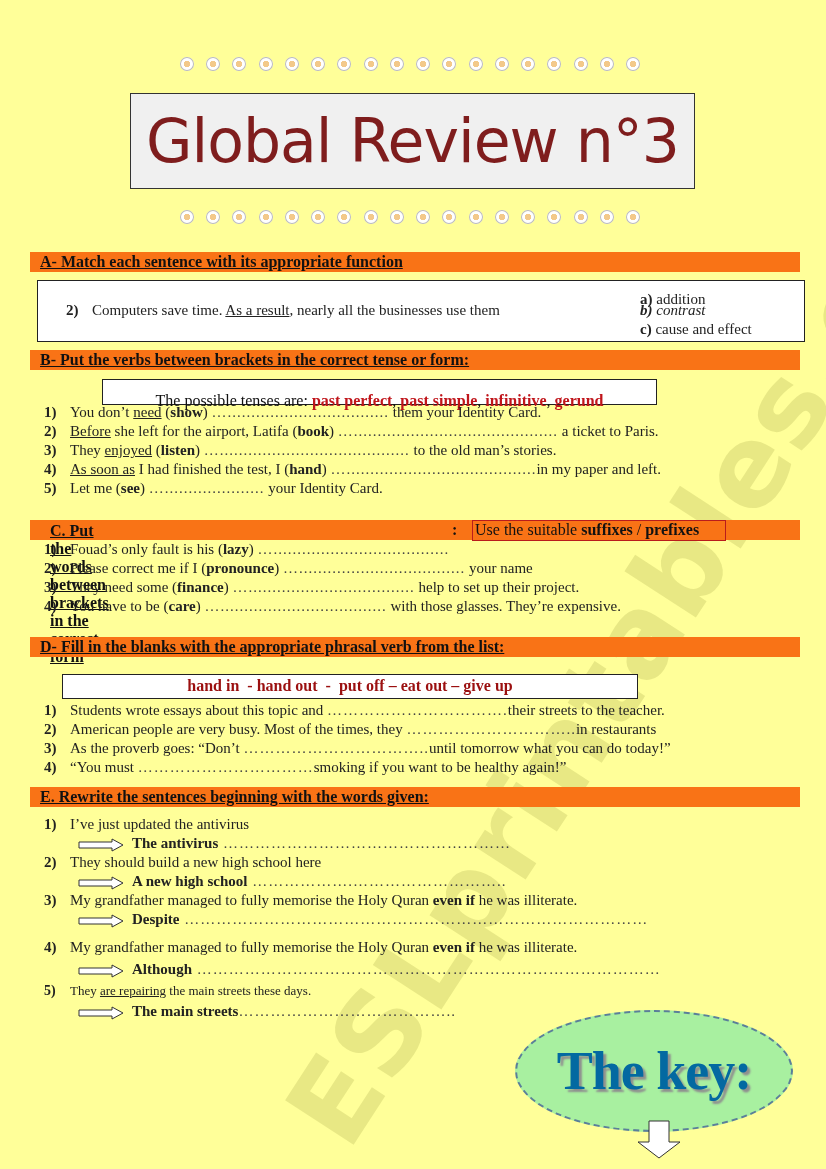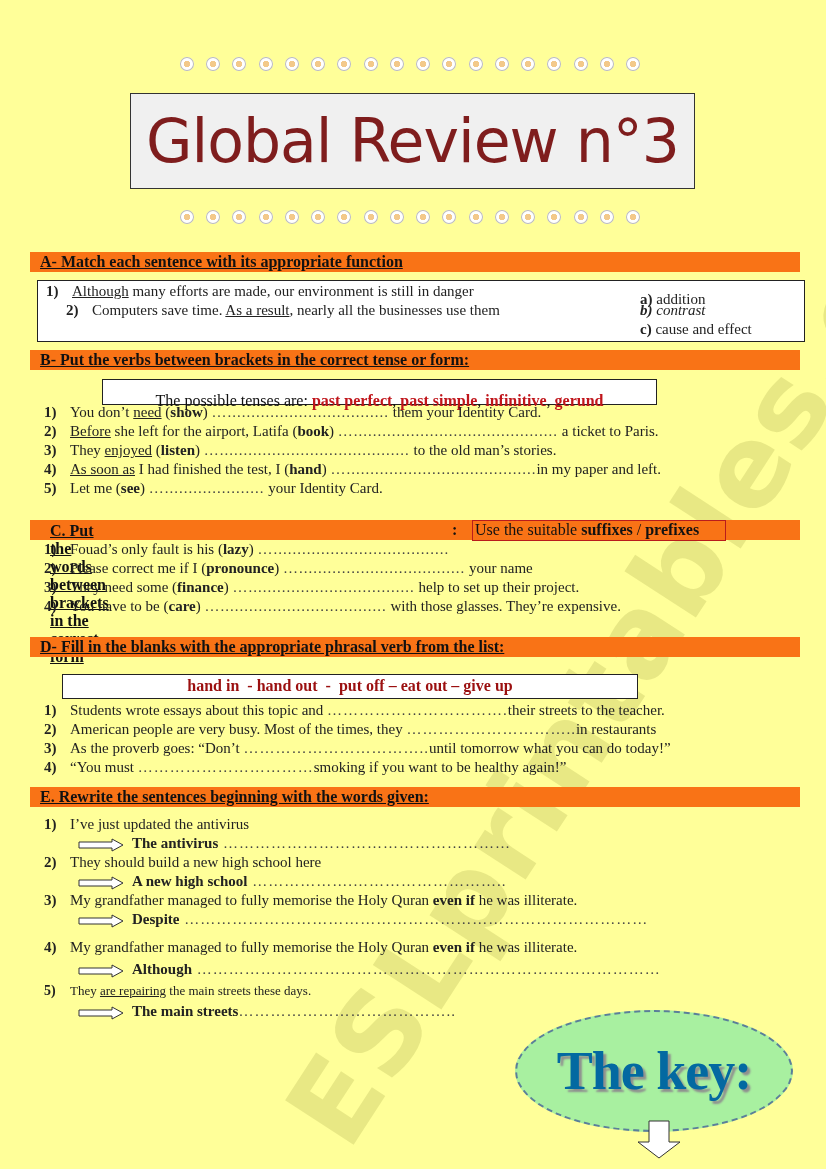--- a/index.html
+++ b/index.html
@@ -119,23 +119,20 @@
     <i class="flower"></i>
     <i class="flower"></i>
     <i class="flower"></i>
     <i class="flower"></i>
 </div>
 
 <div class="band" style="top:252px;">
   <span>A- Match each sentence with its appropriate function</span>
 </div>
 <div class="box" style="left:37px; top:280px; width:768px; height:62px;">
-  <div class="line" style="left:8px; top:2px;">
-    <span class="num">1)</span><span class="u">Although</span><span> many efforts are made, our environment is still in danger</span>
-  </div>
   <div class="line" style="left:8px; top:21px;margin-left:20px;">
     <span class="num">2)</span><span>Computers save time. </span><span class="u">As a result</span><span>, nearly all the businesses use them</span>
   </div>
   <div class="line" style="left:602px; top:10px;">
     <span class="b">a)</span> <span> addition</span>
   </div>
   <div class="line" style="left:602px; top:21px;font-style:italic;">
     <span class="b">b)</span> <span>contrast</span>
   </div>
   <div class="line" style="left:602px; top:40px;">

